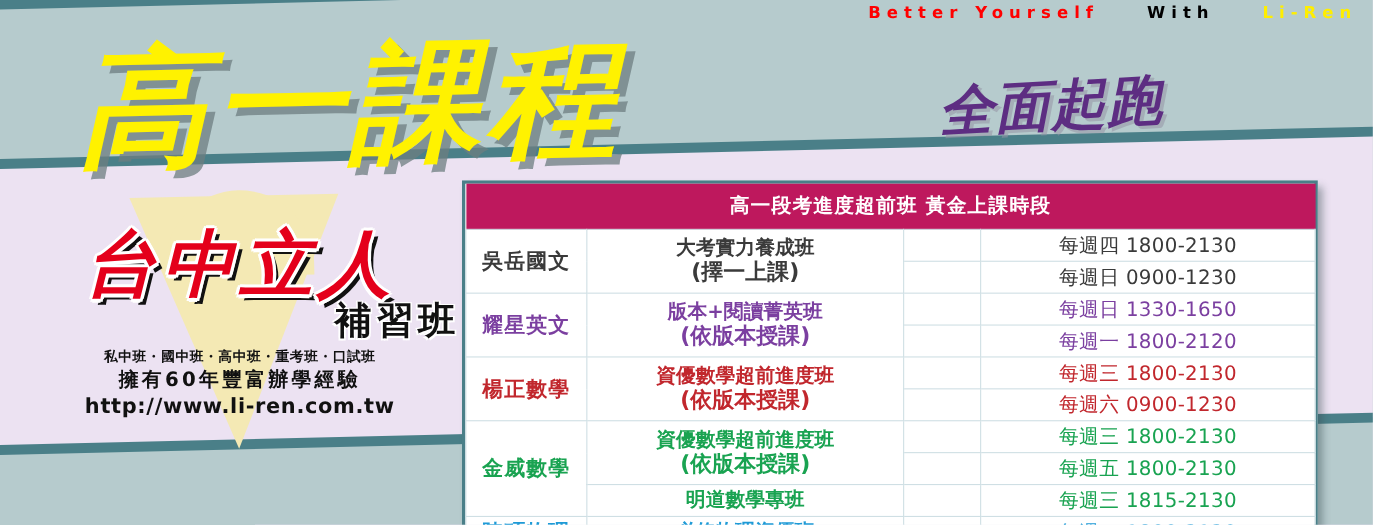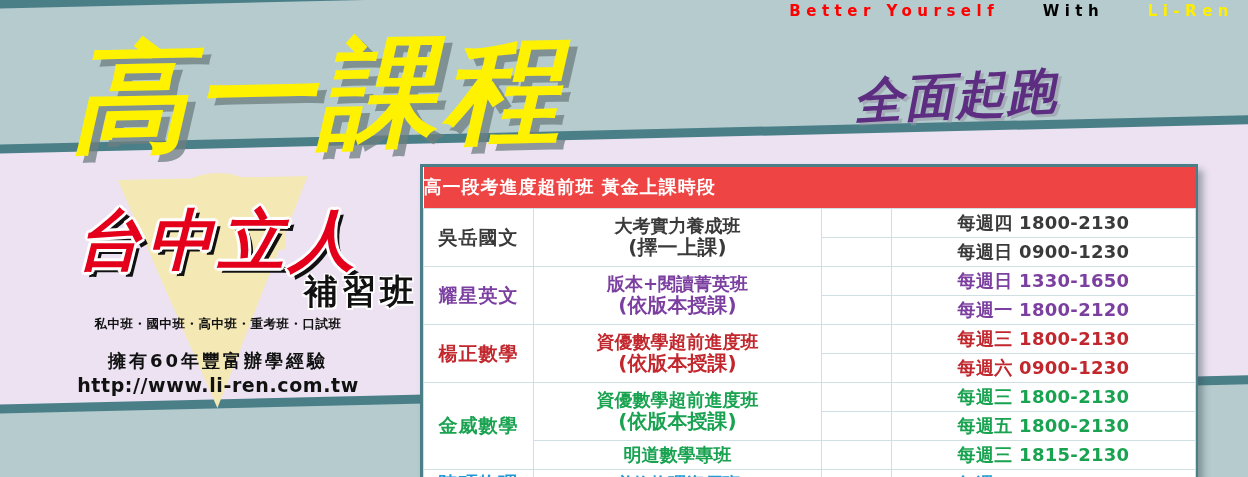--- a/index.html
+++ b/index.html
@@ -82,21 +82,21 @@
     margin-top:-6px;
     text-shadow:-1.5px -1.5px 0 #fff,1.5px -1.5px 0 #fff,-1.5px 1.5px 0 #fff,1.5px 1.5px 0 #fff;
     text-align:right;
   }
   .logo-classes{
     font-size:12.5px;font-weight:bold;color:#111;letter-spacing:.5px;
     margin-top:1px;white-space:nowrap;
   }
   .logo-exp{
     font-size:18px;font-weight:bold;color:#111;letter-spacing:3px;
-    margin-top:16px;white-space:nowrap;
+    white-space:nowrap;
   }
   .logo-url{
     font-family:"DejaVu Sans","Liberation Sans",sans-serif;
     font-size:19px;font-weight:bold;color:#111;letter-spacing:.6px;
     margin-top:1px;white-space:nowrap;
   }
 
   
   .table-card{
     position:absolute;left:420px;top:164px;width:778px;
@@ -104,35 +104,35 @@
     border:3px solid #4a7f88;
     box-shadow:5px 6px 7px rgba(60,80,85,.45);
     box-sizing:border-box;
   }
   table.sched{border-collapse:collapse;width:100%;table-layout:fixed;}
   table.sched .c1{width:110px;}
   table.sched .c2{width:288px;}
   table.sched .c3{width:70px;}
   table.sched .c4{width:304px;}
   .thead-cell{
-    background:#ef4444;color:#ffffff;
+    background:#be185d;color:#ffffff;
     font-size:18px;font-weight:bold;letter-spacing:1px;
-    text-align:left;padding:8px 0 9px 0;
+    text-align:center;padding:8px 0 9px 0;
   }
   td{
     border:1px solid #cfdfe4;
     padding:0;
     text-align:center;
     vertical-align:middle;
     background:#fff;
   }
   td.teacher{font-size:19px;font-weight:bold;letter-spacing:1px;}
   td.course{font-size:18px;font-weight:bold;line-height:1.12;padding:2px 0;}
   td.course .sub{font-size:20px;font-weight:bold;display:block;}
-  td.time{font-size:18px;font-weight:bold;letter-spacing:.3px;height:28px;}
+  td.time{font-size:18px;font-weight:normal;letter-spacing:.3px;height:28px;}
   td.blank{background:#fff;}
 
   .k-black{color:#3a3a3a;}
   .k-purple{color:#7b3fa0;}
   .k-red{color:#c1272d;}
   .k-green{color:#19a351;}
   .k-blue{color:#1e9ad6;}
 </style>
 </head>
 <body>

